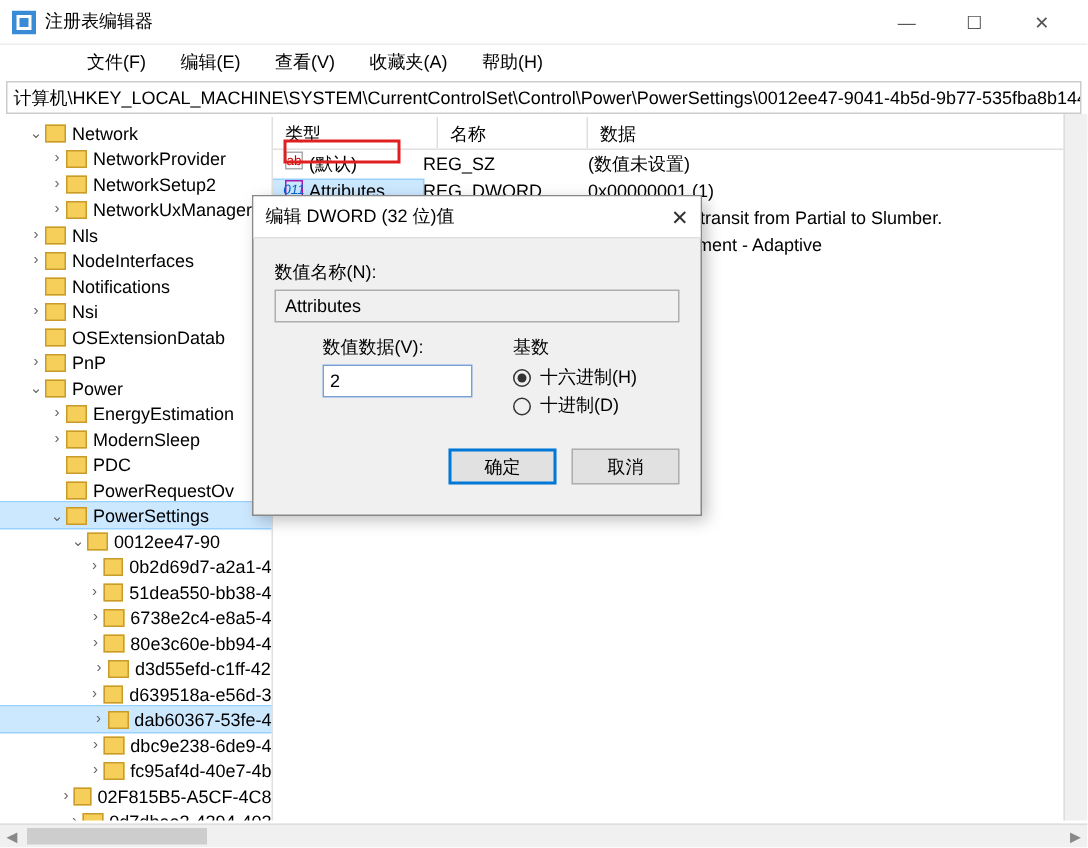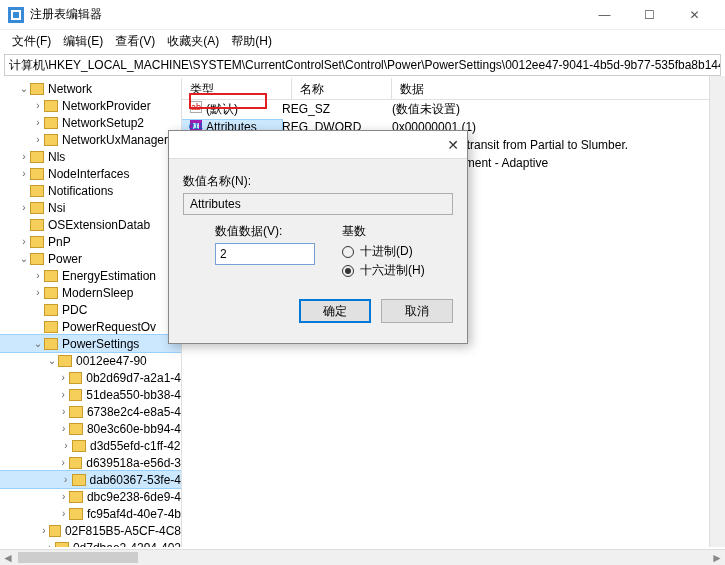--- a/index.html
+++ b/index.html
@@ -4,21 +4,21 @@
 <style>
 * { box-sizing: border-box; margin: 0; padding: 0; font-family: "Microsoft YaHei", Tahoma, sans-serif; font-size: 12px; }
 body { width: 725px; height: 565px; background: #fff; overflow: hidden; position: relative; }
 
 .titlebar { height: 30px; display: flex; align-items: center; padding: 0 8px; background: #fff; border-bottom: 1px solid #eee; }
 .titlebar .app-icon { width: 16px; height: 16px; margin-right: 6px; }
 .titlebar .title-text { flex: 1; }
 .win-btns { display: flex; gap: 0; margin-left: auto; }
 .win-btn { width: 45px; height: 28px; display: flex; align-items: center; justify-content: center; color: #555; }
 
-.menubar { height: 22px; display: flex; align-items: center; gap: 0; padding: 0 6px; background: #fff; }
+.menubar { height: 22px; display: flex; align-items: center; gap: 11px; padding: 0 6px; background: #fff; margin-left: 46px; }
 .menubar span { padding: 2px 6px; }
 
 .pathbar { height: 22px; border: 1px solid #ccc; margin: 2px 4px; display: flex; align-items: center; padding: 0 4px; background: #fff; overflow: hidden; white-space: nowrap; }
 
 .content { display: flex; height: calc(100% - 30px - 22px - 26px - 18px); }
 .tree { width: 182px; border-right: 1px solid #e0e0e0; overflow: hidden; background: #fff; }
 .tree-inner { padding-top: 2px; }
 .tree-row { display: flex; align-items: center; height: 17px; padding-left: 4px; white-space: nowrap; }
 .tree-row .indent { display: inline-block; }
 .tree-row .disclose { width: 12px; font-size: 10px; color: #666; text-align: center; }
@@ -28,21 +28,21 @@
 .listview { flex: 1; overflow: hidden; }
 .list-header { display: flex; height: 22px; border-bottom: 1px solid #e0e0e0; }
 .list-header div { padding: 3px 8px; border-right: 1px solid #e0e0e0; }
 .list-row { display: flex; height: 18px; align-items: center; }
 .list-row .c-name { width: 100px; padding-left: 8px; display:flex; align-items:flex-start; gap:4px;}
 .list-row .c-type { width: 110px; }
 .list-row .c-data { flex: 1; }
 .list-row.sel .c-name { background: #cce8ff; outline: 1px solid #99d1ff; }
 .list-row .val-icon { width:12px; height:12px; display:inline-flex; align-items:center; justify-content:center; font-size:9px; }
 .val-icon.str { color:#c00; border:1px solid #aaa; }
-.val-icon.bin { color:#06c; border:3px solid #a21caf;font-style:italic; }
+.val-icon.bin { color:#06c; border:1px solid #a21caf;font-style:italic; }
 .red-box1 { position:absolute; border:2px solid #e02020; }
 
 .scrollbar-v { position:absolute; right:0; top:76px; bottom:18px; width:16px; background:#f0f0f0; border-left:1px solid #ddd; }
 .scrollbar-h { position:absolute; left:0; right:0; bottom:0; height:16px; background:#f0f0f0; border-top:1px solid #ddd; display:flex; }
 .scrollbar-h .arrow { width:16px; display:flex; align-items:center; justify-content:center; color:#888;}
 .scrollbar-h .thumb { width:120px; background:#cdcdcd; margin:2px; }
 
 .dialog { position:absolute; left:168px; top:130px; width:300px; background:#f0f0f0; border:1px solid #888; box-shadow:3px 3px 10px rgba(0,0,0,.25); }
 .dlg-title { height:28px; display:flex; align-items:center; padding:0 8px; background:#fff; border-bottom:1px solid #ddd; }
 .dlg-title .dlg-close { margin-left:auto; font-size:14px; color:#333; }
@@ -322,39 +322,40 @@
   <div class="thumb"></div>
   <div style="flex:1"></div>
   <div class="arrow">►</div>
 </div>
 
 <div class="red-box1" style="left:189px; top:93px; width:78px; height:16px;"></div>
 <div class="red-box1" style="left:178px; top:224px; width:82px; height:20px;"></div>
 
 <div class="dialog">
   <div class="dlg-title">
+    <span>编辑 DWORD (32 位)值</span>
     <span class="dlg-close">✕</span>
   </div>
   <div class="dlg-body">
     <div class="lbl">数值名称(N):</div>
     <input class="ro-field" readonly="" value="Attributes" style="">
     <div class="dlg-row2">
       <div class="dlg-col">
         <div class="lbl">数值数据(V):</div>
         <input class="val-input" value="2" style="">
       </div>
       <div class="dlg-col">
         <div class="lbl">基数</div>
         <div class="radio-row">
+            <span class="radio checked"></span>
+            <span>十六进制(H)</span>
+          </div>
+        <div class="radio-row">
             <span class="radio"></span>
             <span>十进制(D)</span>
-          </div>
-        <div class="radio-row">
-            <span class="radio checked"></span>
-            <span>十六进制(H)</span>
           </div>
       </div>
     </div>
     <div class="dlg-btns">
       <div class="dlg-btn primary">确定</div>
       <div class="dlg-btn">取消</div>
     </div>
   </div>
 </div>
 

